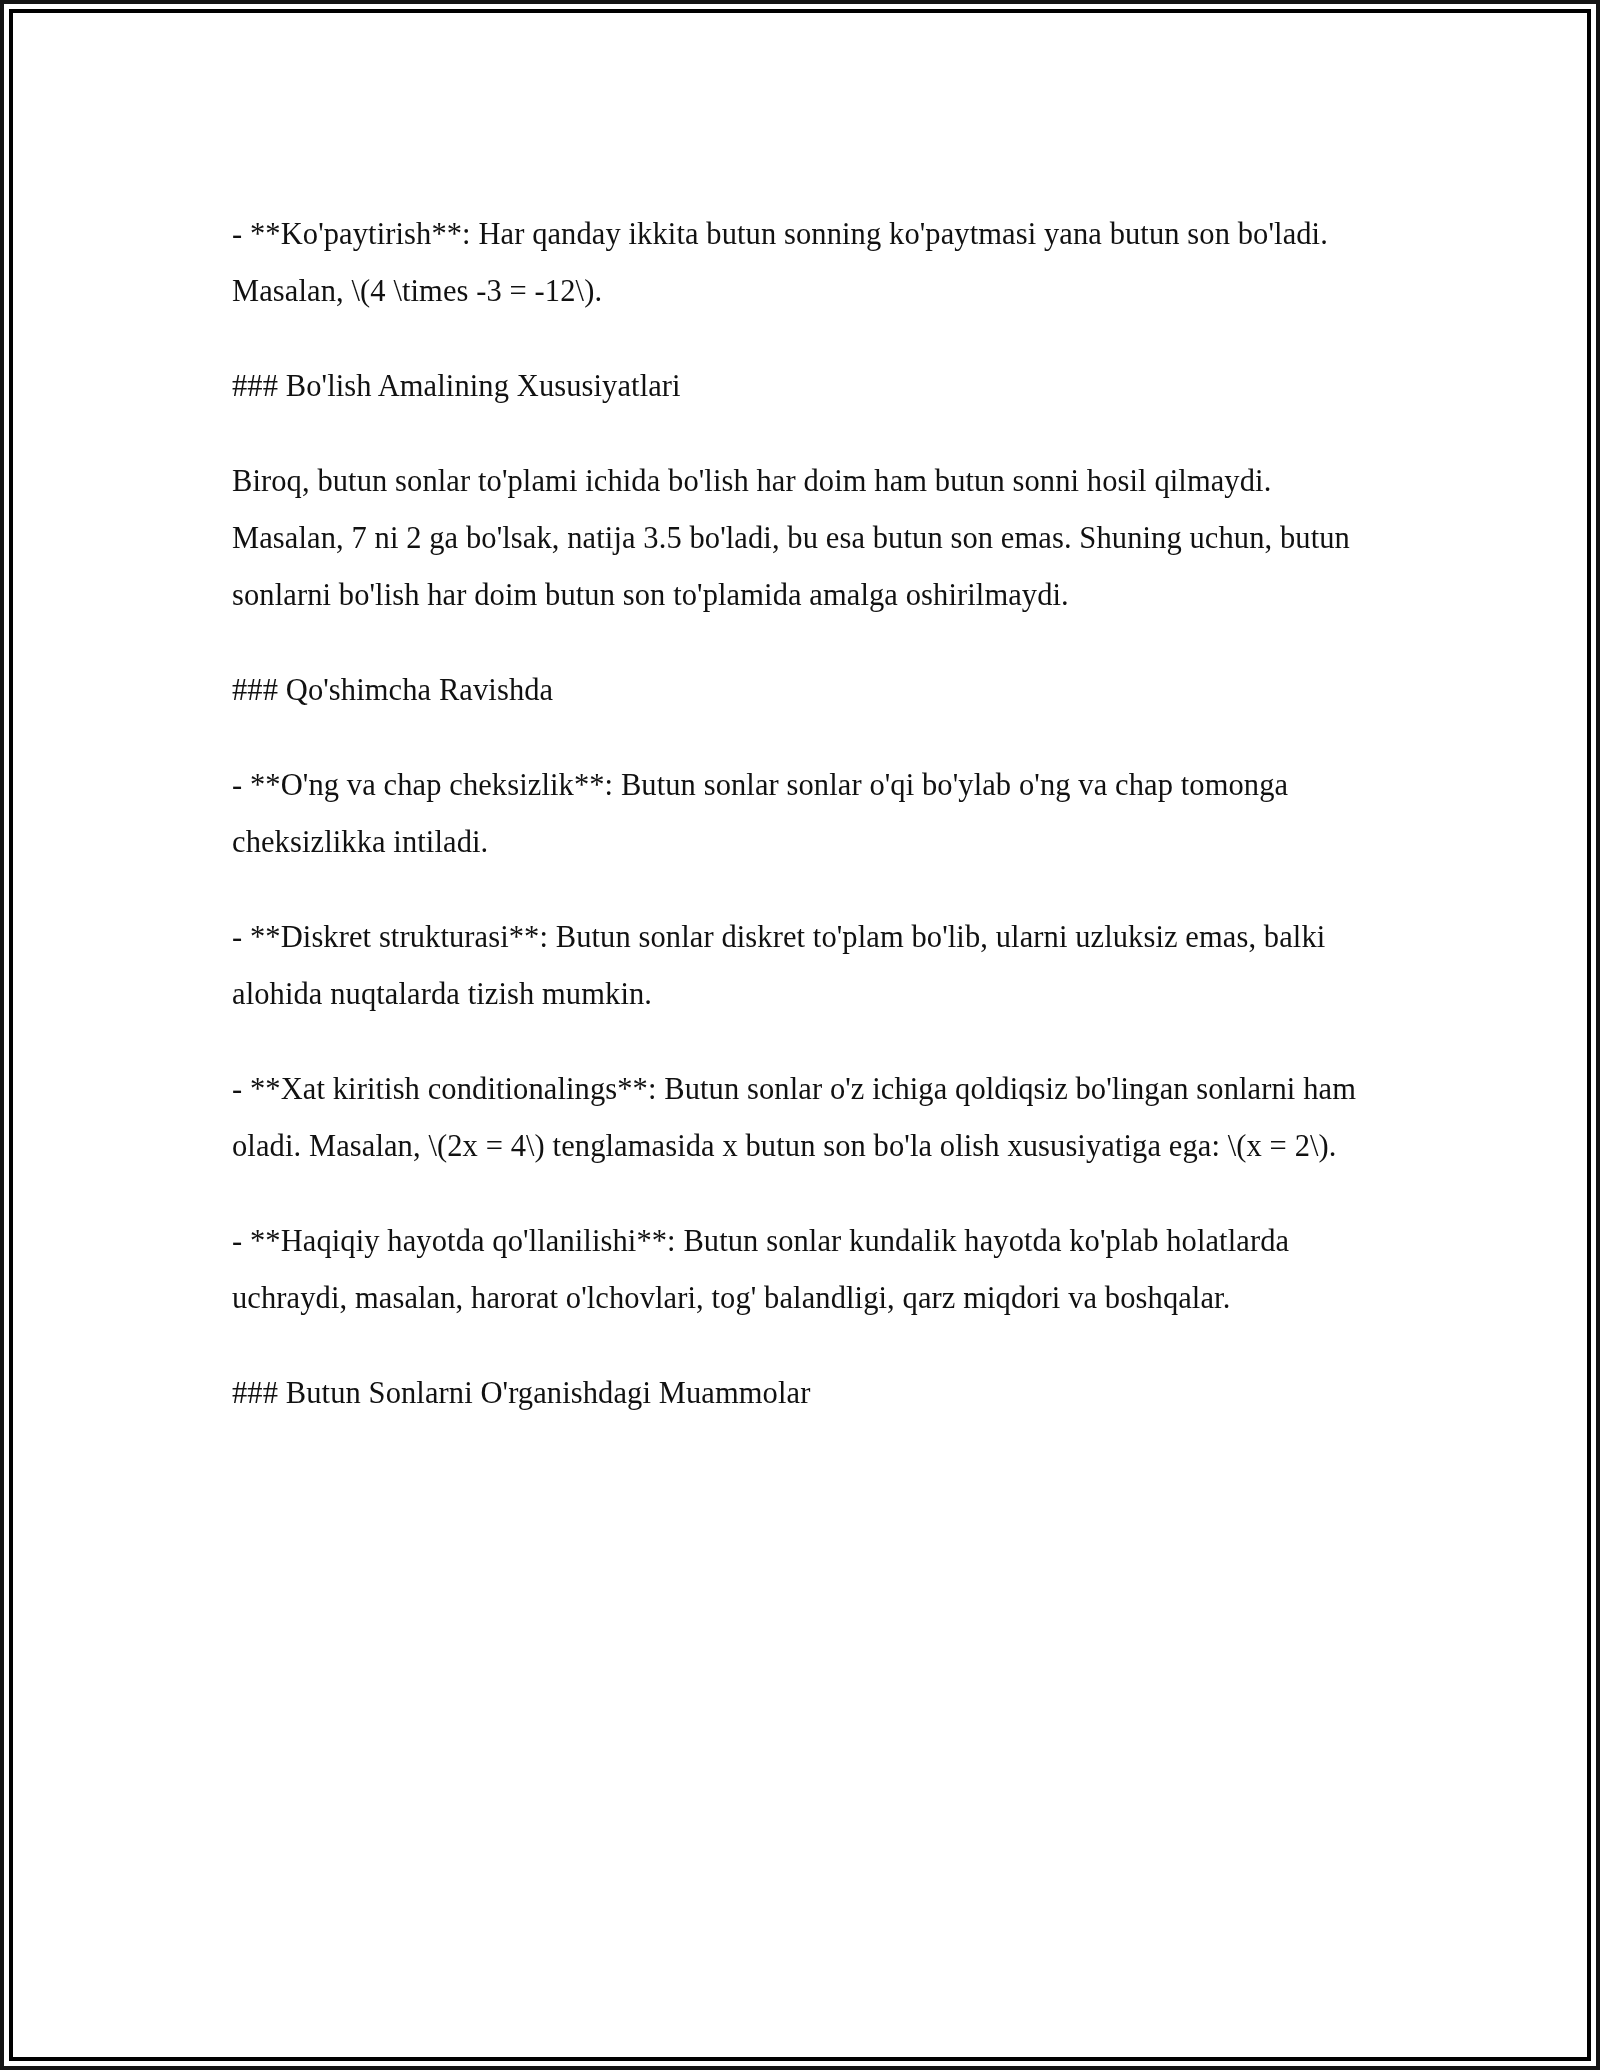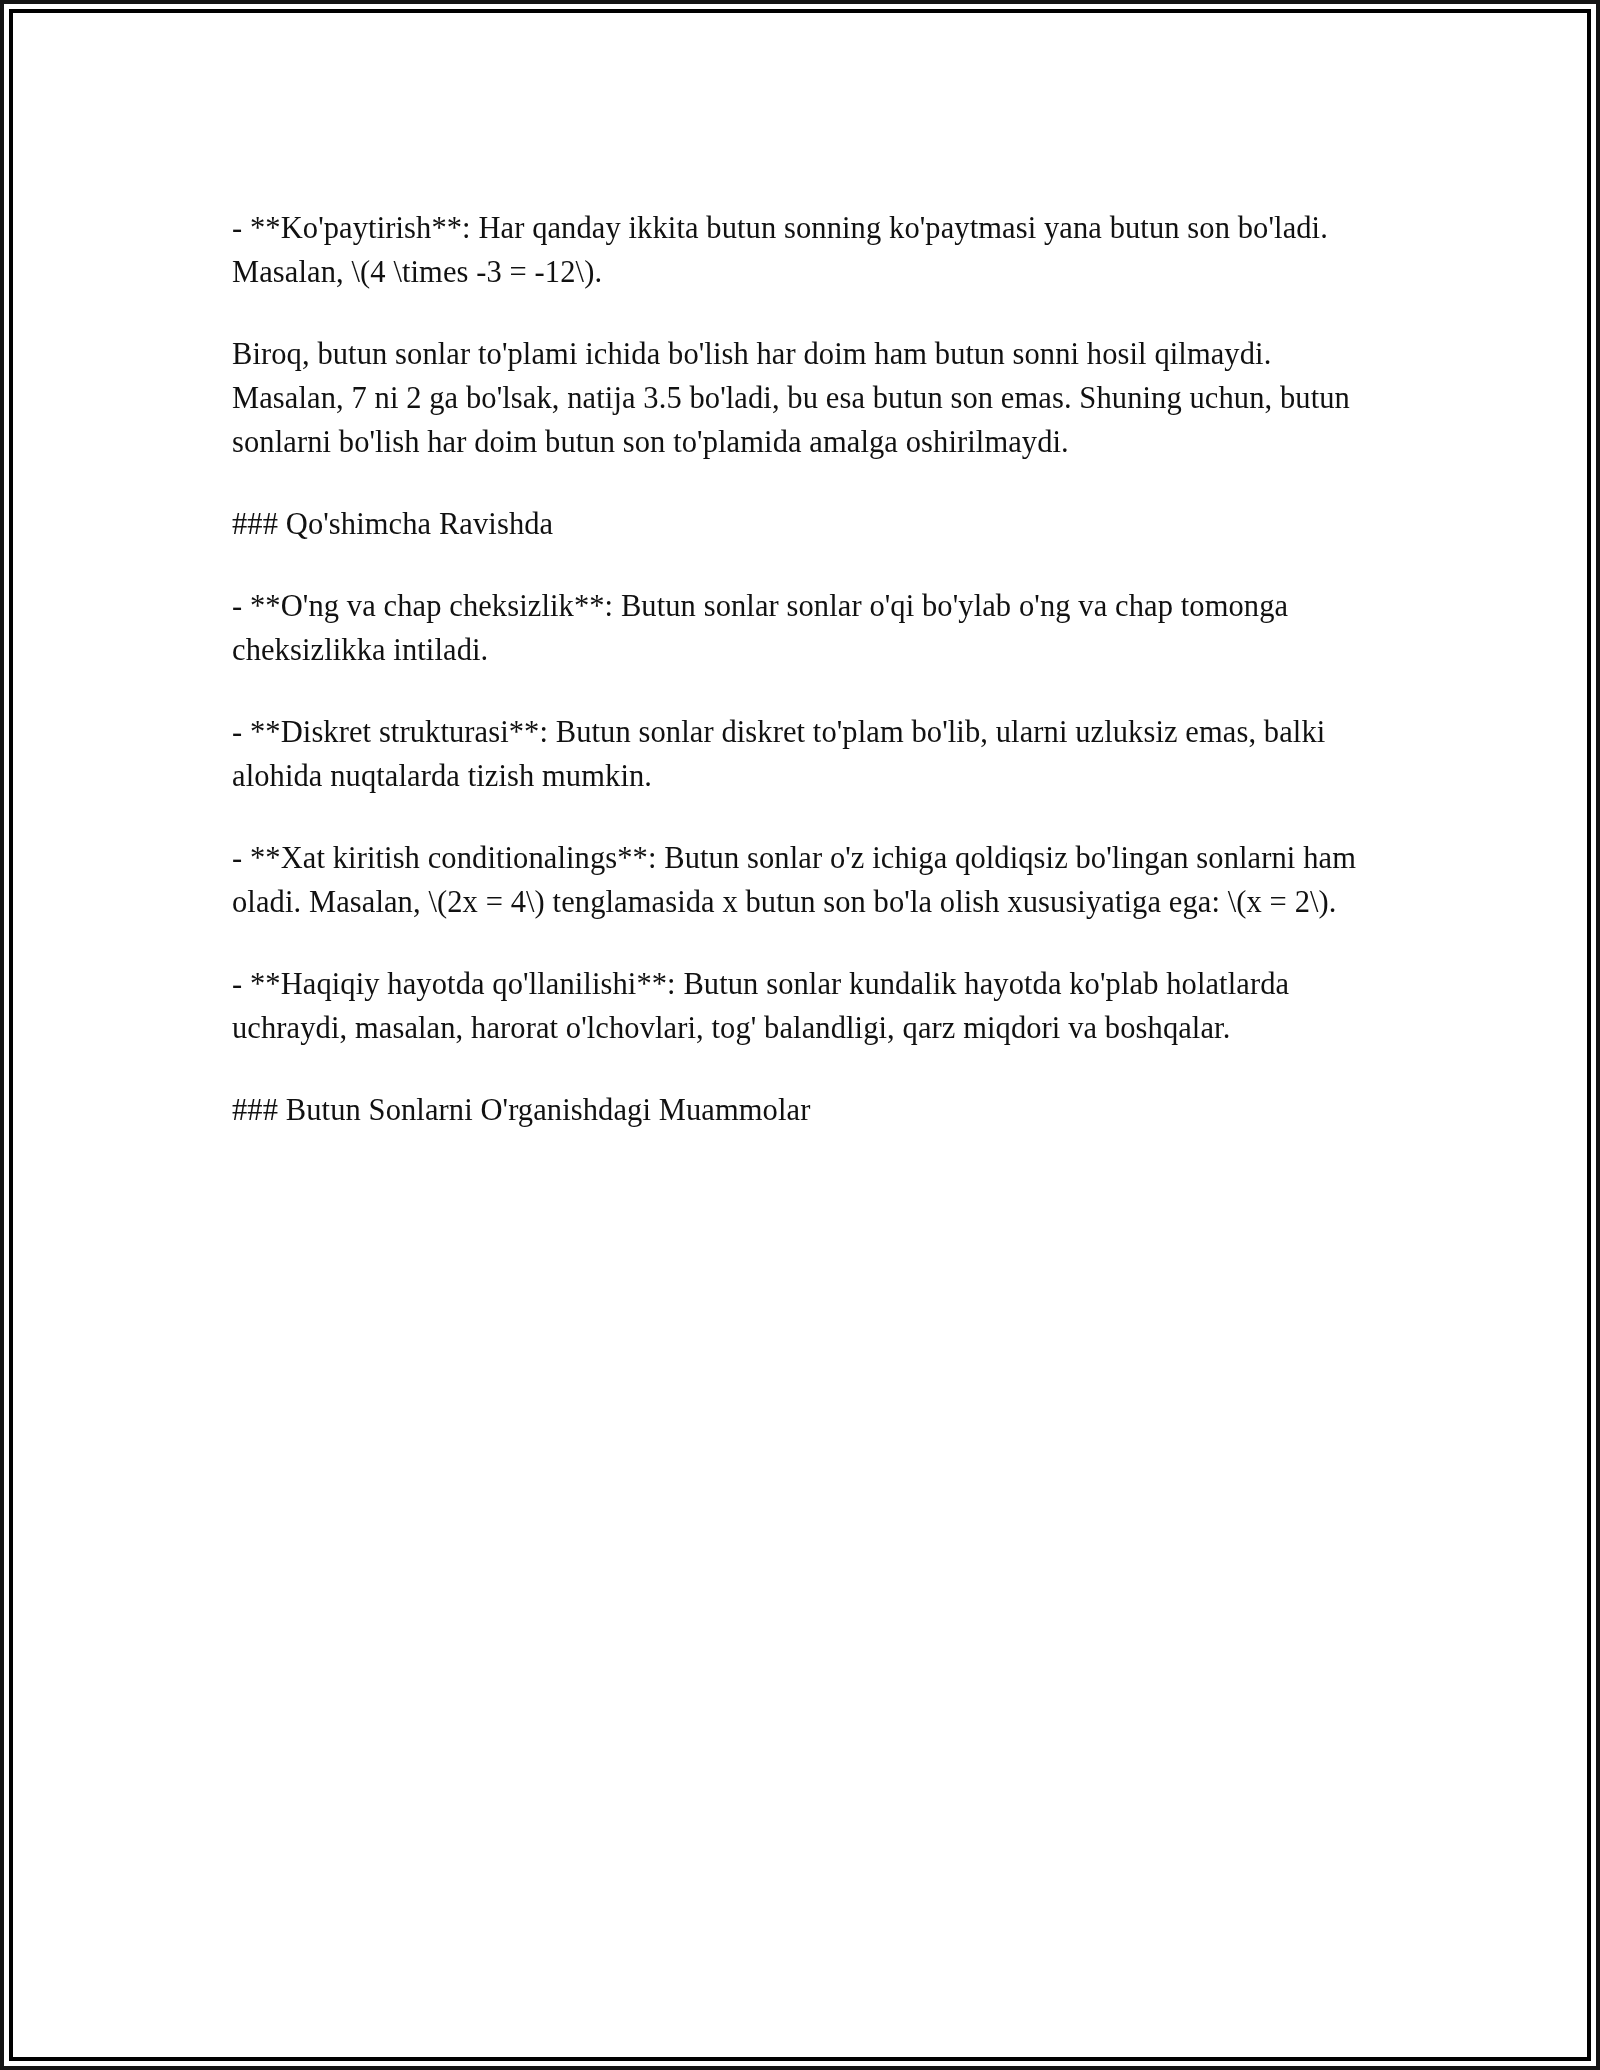--- a/index.html
+++ b/index.html
@@ -39,21 +39,21 @@
   }
   .content {
     position: absolute;
     left: 232px;
     top: 206px;
     width: 1135px;
   }
   .block {
     font-family: "Liberation Serif", "DejaVu Serif", serif;
     font-size: 30.5px;
-    line-height: 44px;
+    line-height: 57px;
     color: #111111;
     margin: 0 0 38px 0;
     text-align: left;
     white-space: pre-wrap;
     letter-spacing: 0.1px;
   }
   .block.heading {
     margin-bottom: 38px;
   }
   .block:last-child {
@@ -62,20 +62,21 @@
 </style>
 </head>
 <body>
 
 <div class="page">
   <div class="outer-frame"></div>
   <div class="inner-frame"></div>
 
   <div class="content">
     <p class="block">- **Ko'paytirish**: Har qanday ikkita butun sonning ko'paytmasi yana butun son bo'ladi. Masalan, \(4 \times -3 = -12\).</p>
+    <p class="block heading">### Bo'lish Amalining Xususiyatlari</p>
     <p class="block">Biroq, butun sonlar to'plami ichida bo'lish har doim ham butun sonni hosil qilmaydi. Masalan, 7 ni 2 ga bo'lsak, natija 3.5 bo'ladi, bu esa butun son emas. Shuning uchun, butun sonlarni bo'lish har doim butun son to'plamida amalga oshirilmaydi.</p>
     <p class="block heading">### Qo'shimcha Ravishda</p>
     <p class="block">- **O'ng va chap cheksizlik**: Butun sonlar sonlar o'qi bo'ylab o'ng va chap tomonga cheksizlikka intiladi.</p>
     <p class="block">- **Diskret strukturasi**: Butun sonlar diskret to'plam bo'lib, ularni uzluksiz emas, balki alohida nuqtalarda tizish mumkin.</p>
     <p class="block">- **Xat kiritish conditionalings**: Butun sonlar o'z ichiga qoldiqsiz bo'lingan sonlarni ham oladi. Masalan, \(2x = 4\) tenglamasida x butun son bo'la olish xususiyatiga ega: \(x = 2\).</p>
     <p class="block">- **Haqiqiy hayotda qo'llanilishi**: Butun sonlar kundalik hayotda ko'plab holatlarda uchraydi, masalan, harorat o'lchovlari, tog' balandligi, qarz miqdori va boshqalar.</p>
     <p class="block heading">### Butun Sonlarni O'rganishdagi Muammolar</p>
   </div>
 </div>
 

